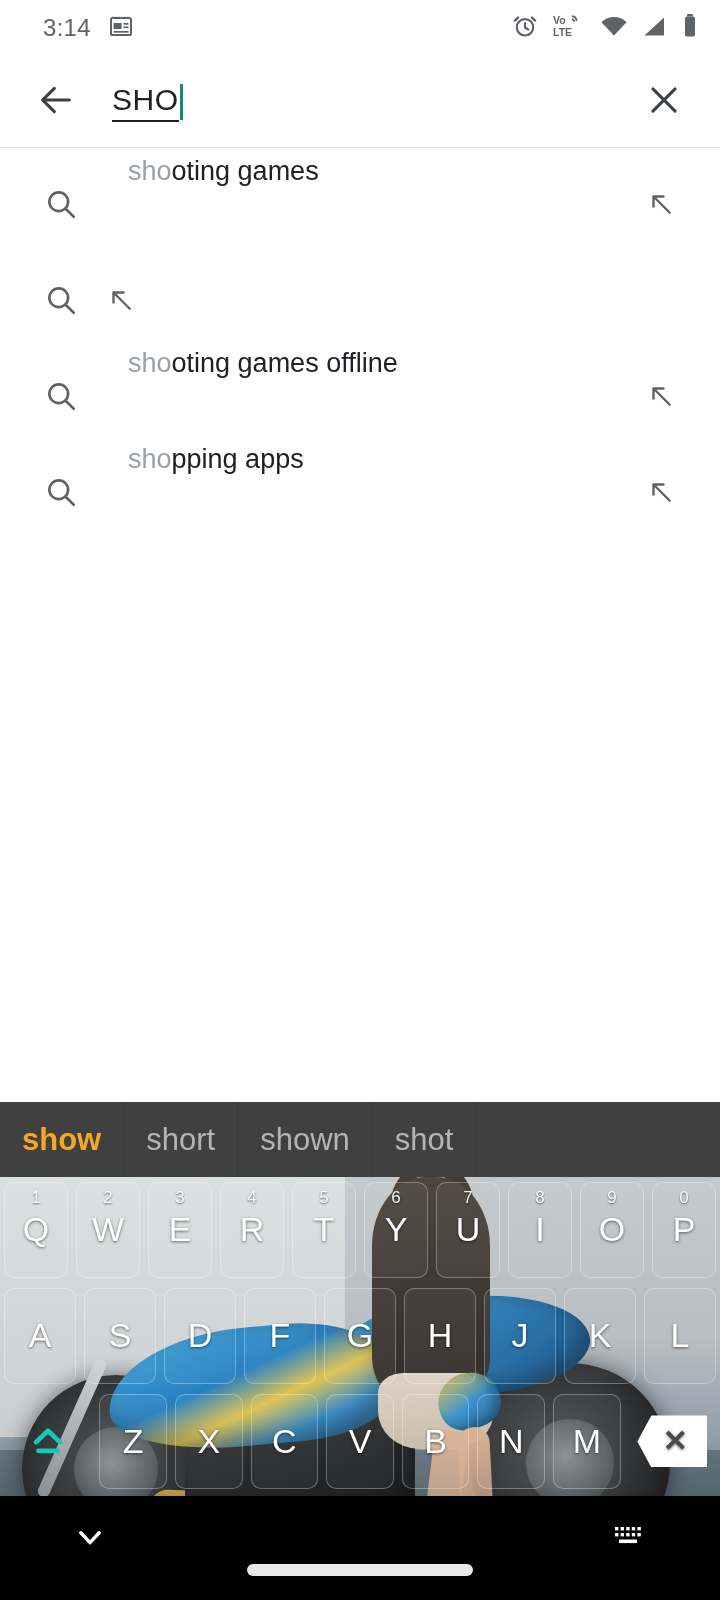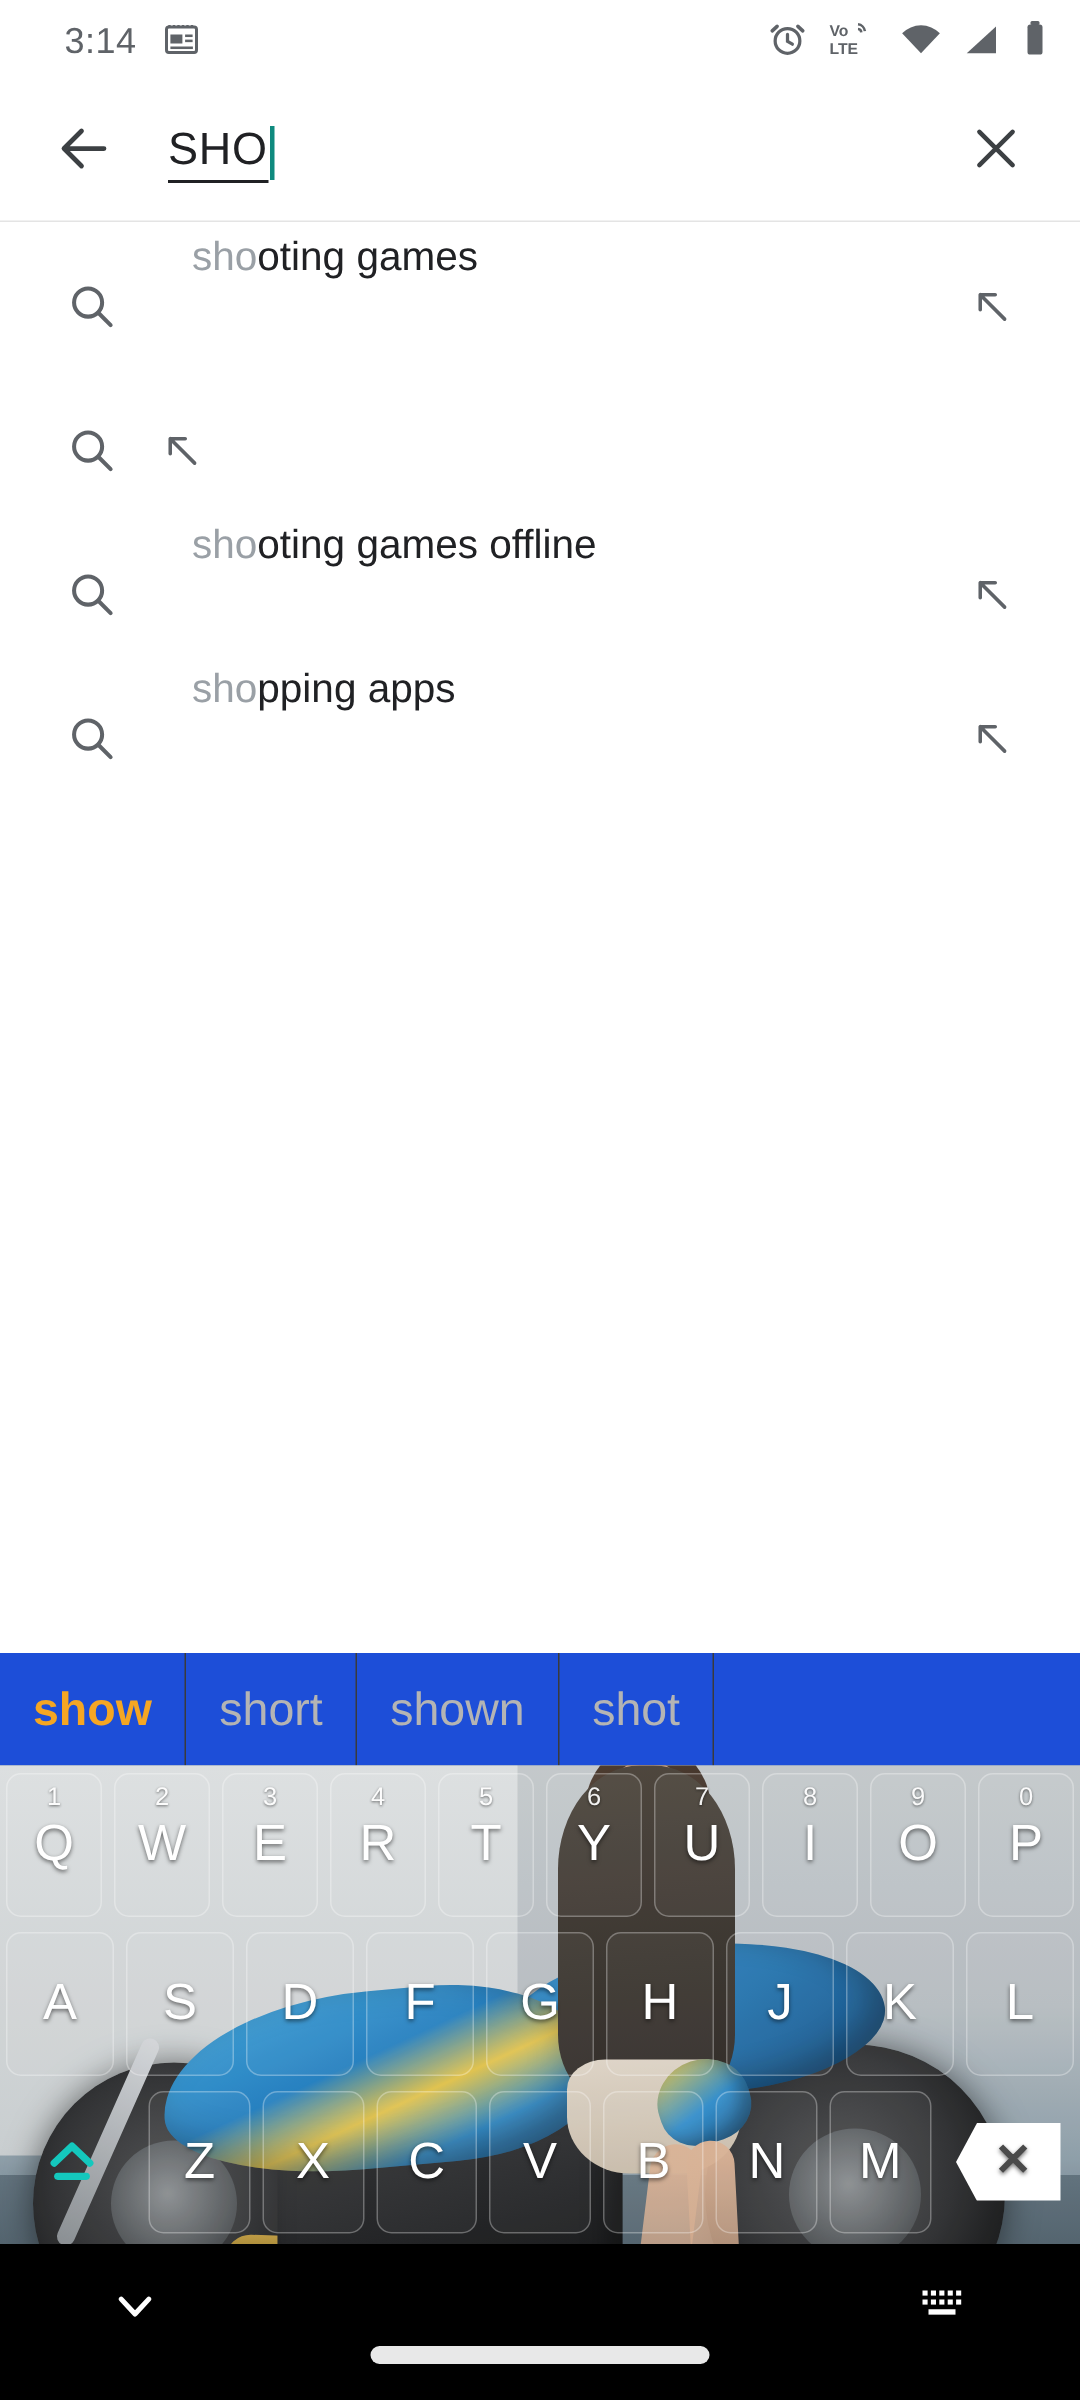--- a/index.html
+++ b/index.html
@@ -75,21 +75,21 @@
 
   
   .keyboard {
     position:absolute;
     left:0; bottom:0;
     width:720px;
     height:498px;
   }
   .kb-suggest {
     height:75px;
-    background:#1d4ed8;
+    background:#404040;
     display:flex;
     align-items:stretch;
     overflow:hidden;
   }
   .kb-sg {
     display:flex; align-items:center; justify-content:center;
     padding:0 22px;
     font-size:31px;
     color:#b4b4b4;
     border-right:1px solid #3a3a3a;

